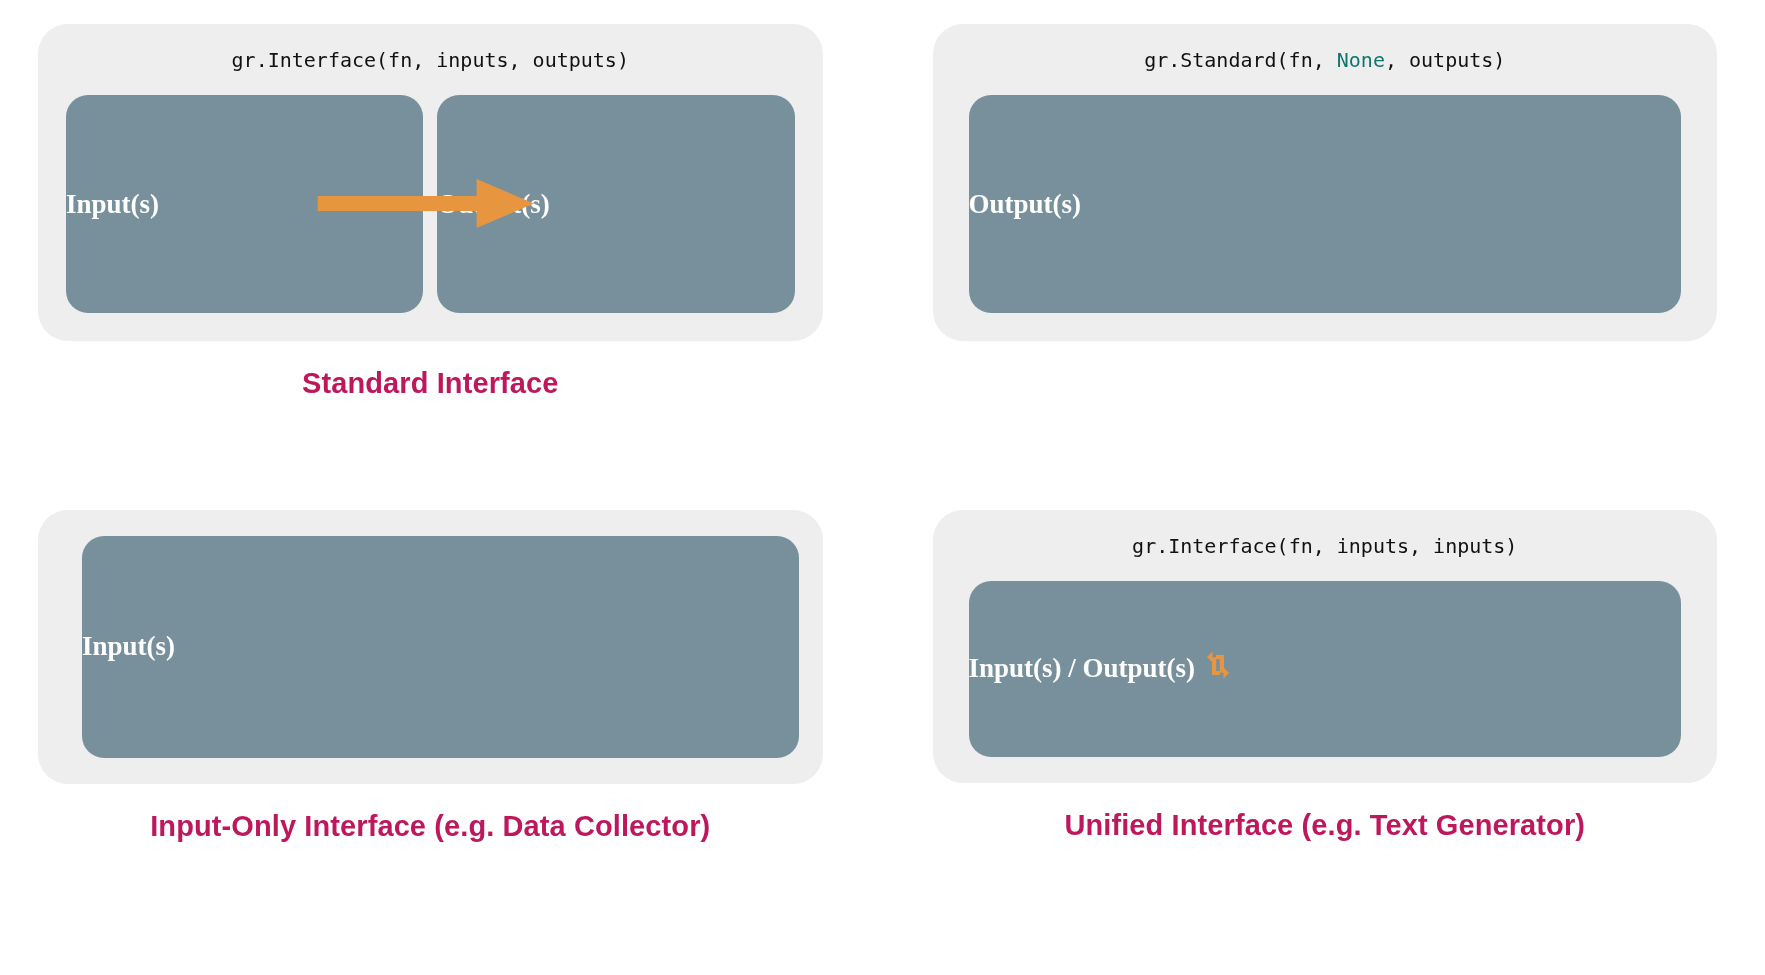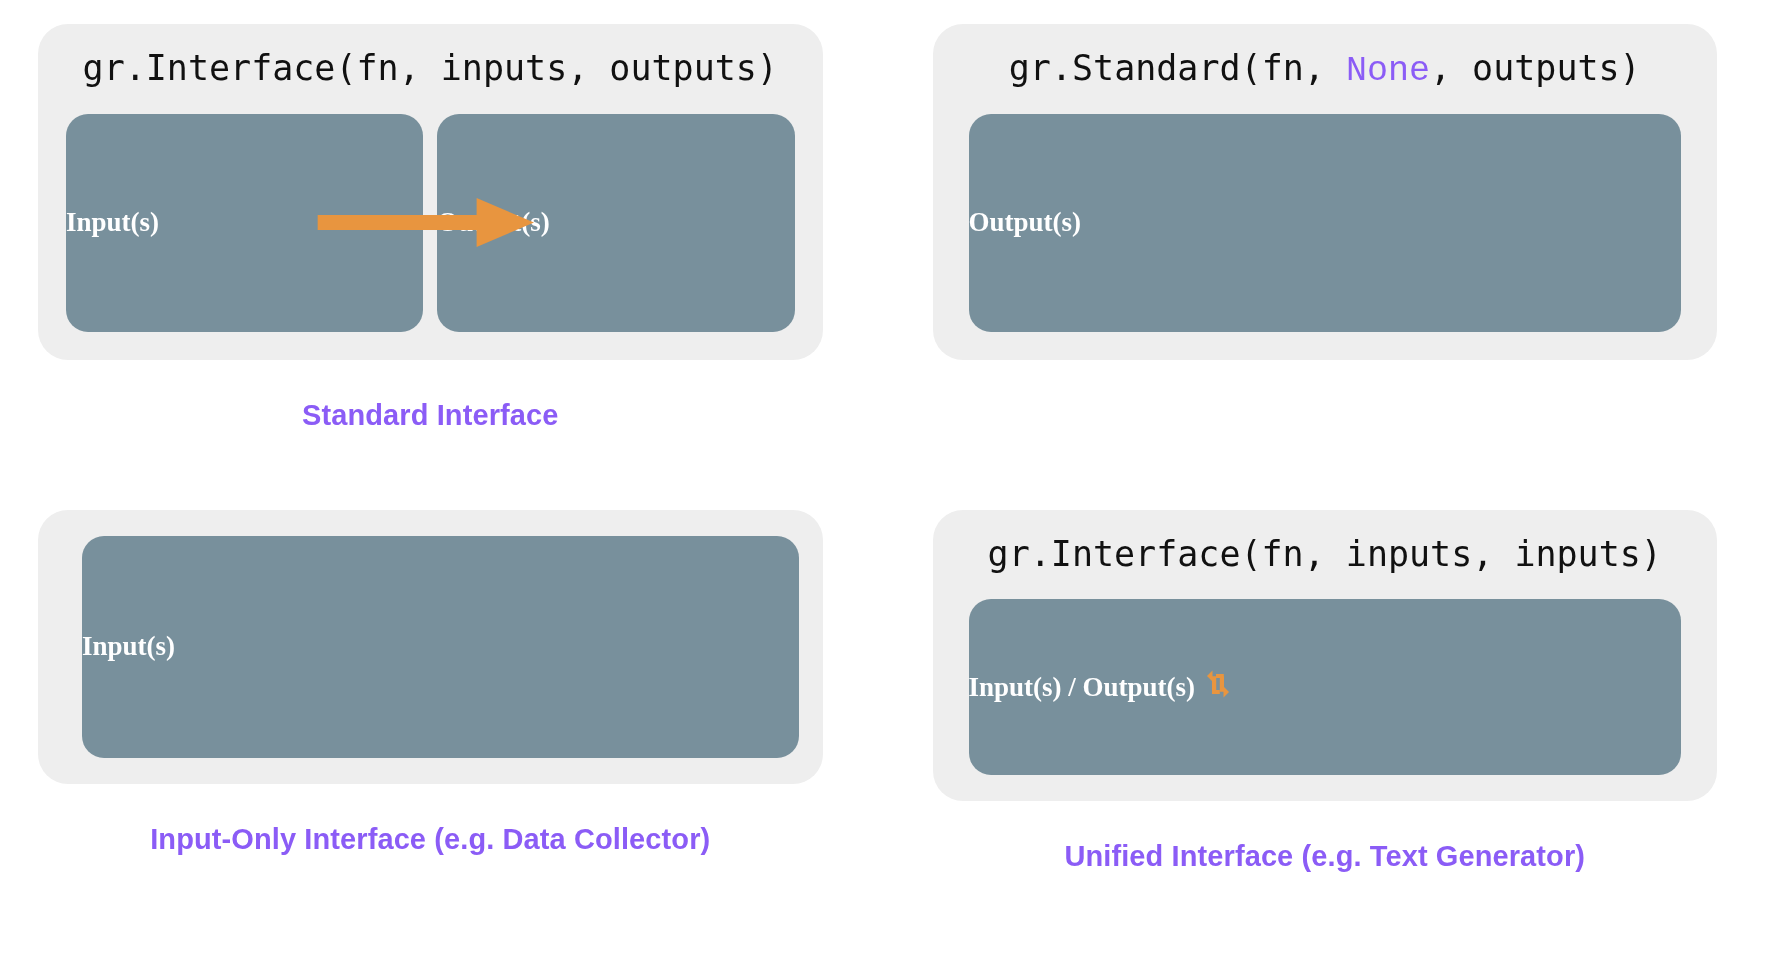--- a/index.html
+++ b/index.html
@@ -46,31 +46,30 @@
     align-items: center;
   }
   .card-tl { padding: 26px 28px 28px 28px; }
   .card-tr { padding: 26px 36px 28px 36px; }
   .card-bl { padding: 26px 28px 26px 28px; }
   .card-br { padding: 26px 36px 26px 36px; }
 
   
   .code {
     font-family: "DejaVu Sans Mono", "Liberation Mono", monospace;
-    font-size: 35px;
+    font-size: 20px;
     color: #111111;
     letter-spacing: 0px;
     white-space: pre;
     line-height: 1.05;
     margin-bottom: 24px;
     text-align: left;
   }
   .code .none {
-    color: #8b5cf6;
-    font-family: Liberation Mono, monospace;
+    color: #0f766e;
   }
 
   
   .boxes {
     display: flex;
     width: 100%;
     position: relative;
     gap: 14px;
   }
   .boxes.single { justify-content: center; }
@@ -98,24 +97,24 @@
   .arrow-overlay {
     position: absolute;
     left: 0; top: 0;
     width: 100%; height: 100%;
     pointer-events: none;
     z-index: 3;
   }
 
   
   .caption {
-    margin-top: 39px;
+    margin-top: 26px;
     font-size: 29px;
     font-weight: bold;
-    color: #8b5cf6;
+    color: #be185d;
     letter-spacing: 0.1px;
   }
 
   .cycle-icon {
     display: inline-block;
     vertical-align: -4px;
     margin-left: 10px;
   }
 </style>
 </head>

